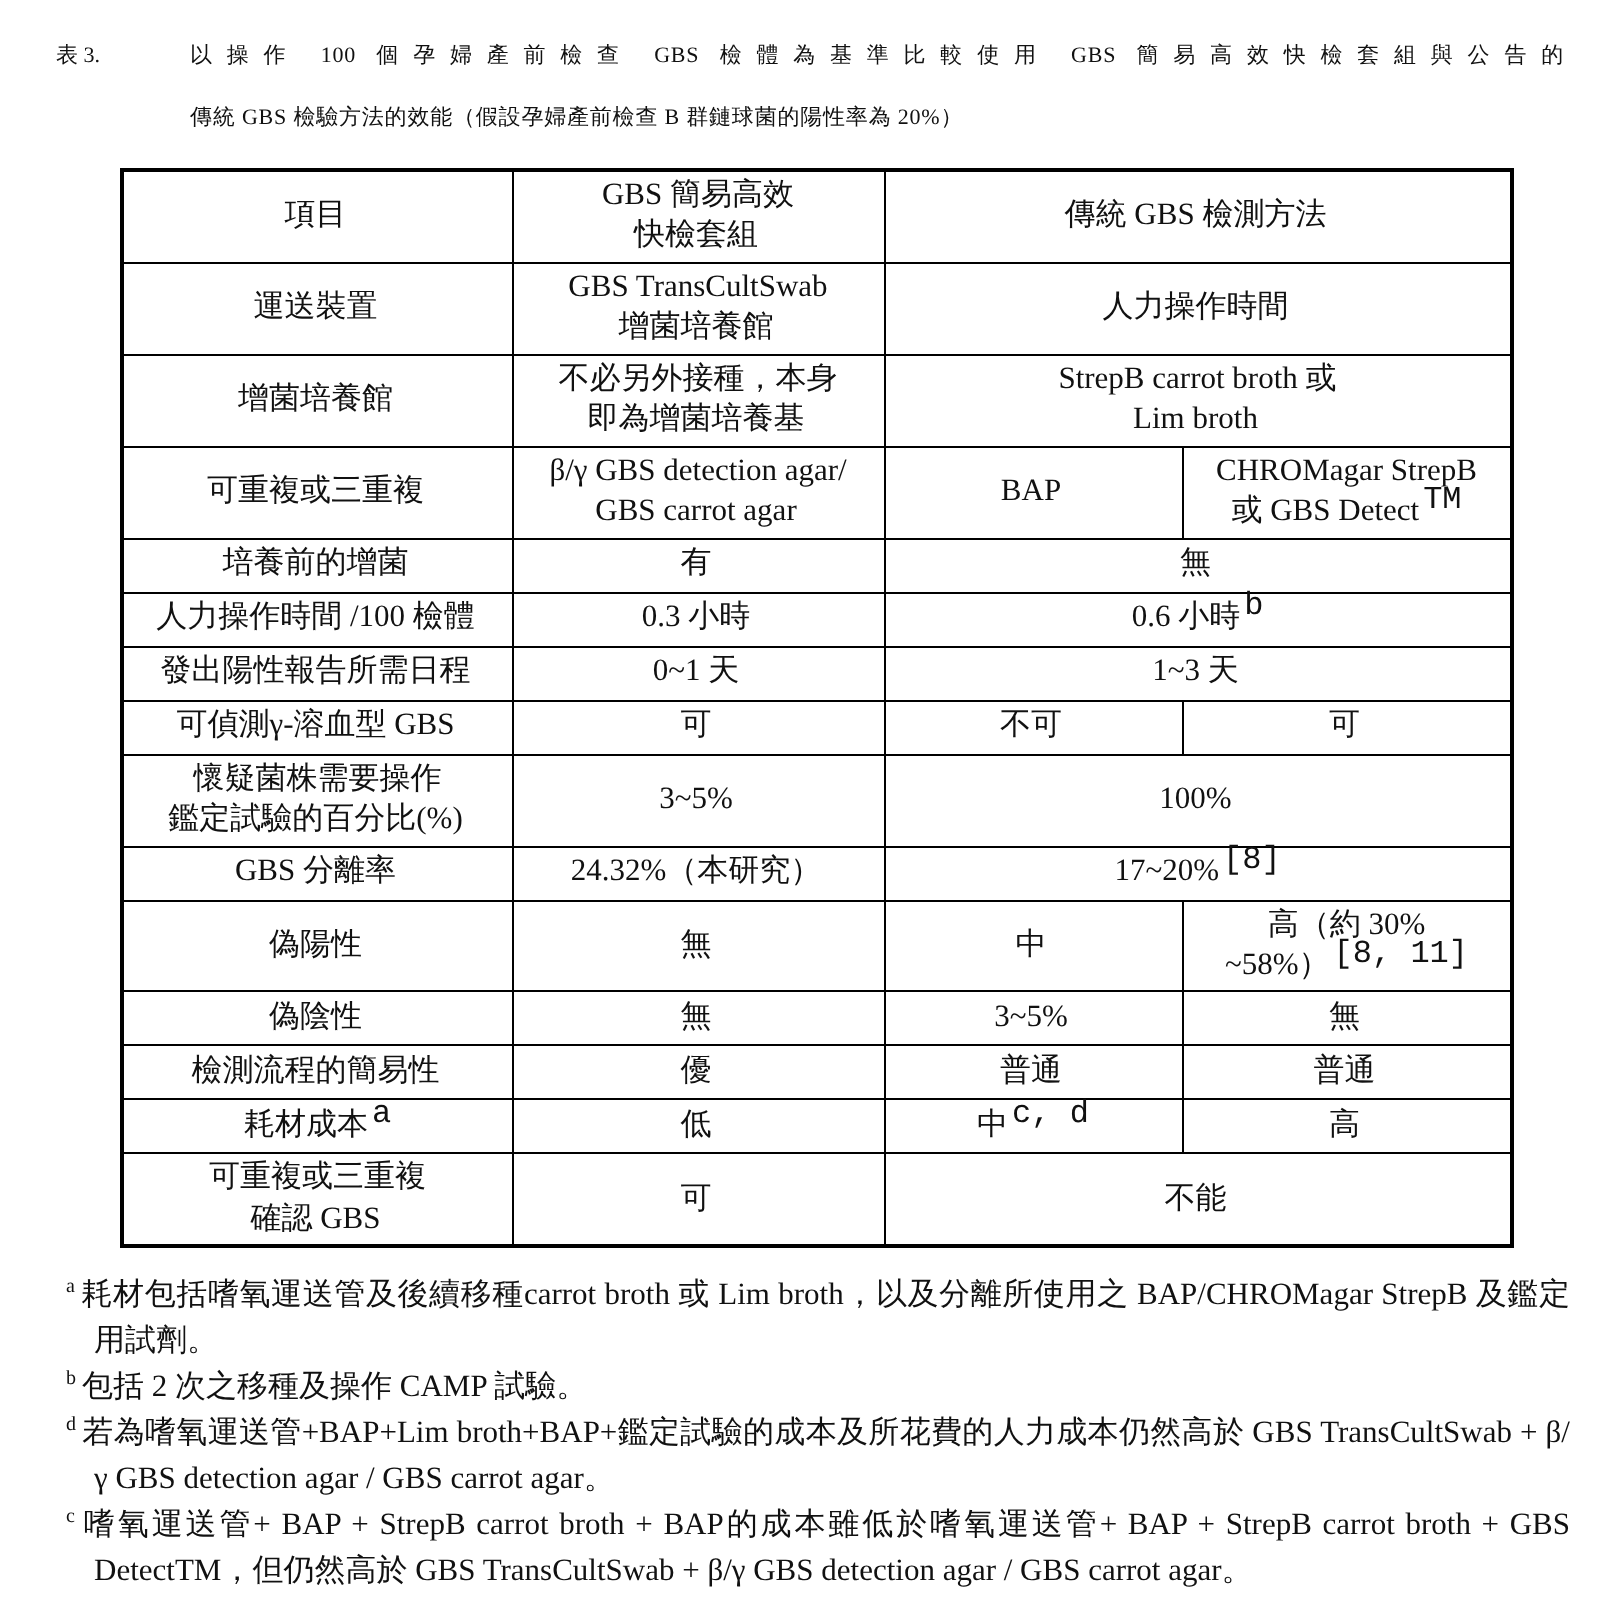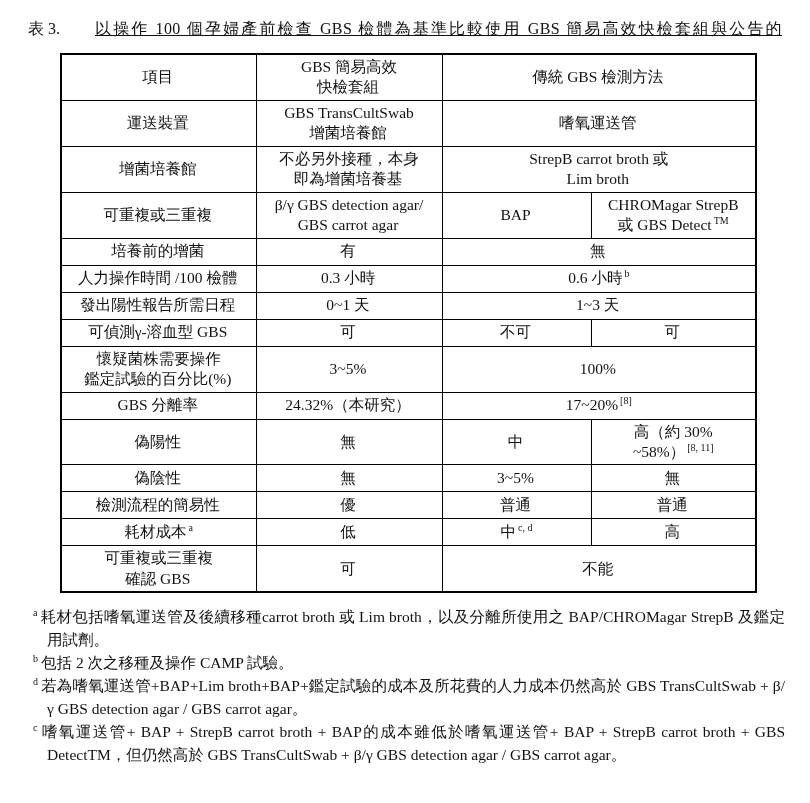--- a/index.html
+++ b/index.html
@@ -10,30 +10,29 @@
     color: #111;
     font-family: "Liberation Serif", "DejaVu Serif", serif;
     overflow: hidden;
   }
   .page { width: 810px; height: 803px; }
 
   
   .caption {
     display: flex;
     margin: 13px 28px 0 28px;
-    font-size: 16px;
+    font-size: 11px;
     line-height: 31px;
   }
   .caption-label { width: 67px; flex: 0 0 67px; }
   .caption-lines { width: 687px; }
   .caption-lines .cap-line { letter-spacing: 0.4px; }
   .caption-lines .cap-line:first-child {
     text-align: justify;
     text-align-last: justify;
-    text-decoration: underline;
   }
 
   
   table.gbs {
     border-collapse: collapse;
     table-layout: fixed;
     width: 695px;
     margin: 9px 0 11px 60px;
     border: 2px solid #000;
     font-size: 15.5px;
@@ -42,24 +41,25 @@
     border: 1px solid #000;
     text-align: center;
     vertical-align: middle;
     padding: 2px 2px;
     line-height: 1.32;
   }
   table.gbs td .cell-text { white-space: pre-line; }
   tr.tall { height: 44px; padding-left: 32px; }
   tr.short { height: 27px; }
   sup.note-ref {
-    font-size: 10px;
+    font-size: 16px;
     vertical-align: super;
     line-height: 0;
     margin-left: 2px;
+    font-family: Liberation Mono, monospace;
   }
 
   
   .footnotes {
     margin: 12px 25px 0 33px;
     font-size: 15.5px;
     line-height: 23px;
   }
   .footnote {
     padding-left: 14px;
@@ -75,20 +75,21 @@
 </style>
 </head>
 <body>
 
 <div class="page">
 
   <div class="caption">
     <span class="caption-label">表 3.</span>
     <div class="caption-lines">
       <div class="cap-line">以操作 100 個孕婦產前檢查 GBS 檢體為基準比較使用 GBS 簡易高效快檢套組與公告的</div>
+      <div class="cap-line">傳統 GBS 檢驗方法的效能（假設孕婦產前檢查 B 群鏈球菌的陽性率為 20%）</div>
     </div>
   </div>
 
   <table class="gbs">
     <colgroup>
       <col style="width:195px">
         <col style="width:186px">
         <col style="width:149px">
         <col style="width:165px">
     </colgroup>
@@ -96,21 +97,21 @@
       <tr class="tall">
         <td><span class="cell-text">項目</span><sup class="note-ref"></sup></td>
         <td><span class="cell-text">GBS 簡易高效
 快檢套組</span><sup class="note-ref"></sup></td>
         <td colspan="2"><span class="cell-text">傳統 GBS 檢測方法</span><sup class="note-ref"></sup></td>
       </tr>
       <tr class="tall">
         <td><span class="cell-text">運送裝置</span><sup class="note-ref"></sup></td>
         <td><span class="cell-text">GBS TransCultSwab
 增菌培養館</span><sup class="note-ref"></sup></td>
-        <td colspan="2"><span class="cell-text">嗜氧運送管</span><sup class="note-ref"></sup></td>
+        <td colspan="2"><span class="cell-text">人力操作時間</span><sup class="note-ref"></sup></td>
       </tr>
       <tr class="tall">
         <td><span class="cell-text">增菌培養館</span><sup class="note-ref"></sup></td>
         <td><span class="cell-text">不必另外接種，本身
 即為增菌培養基</span><sup class="note-ref"></sup></td>
         <td colspan="2"><span class="cell-text">StrepB carrot broth 或
 Lim broth</span><sup class="note-ref"></sup></td>
       </tr>
       <tr class="tall">
         <td><span class="cell-text">可重複或三重複</span><sup class="note-ref"></sup></td>

